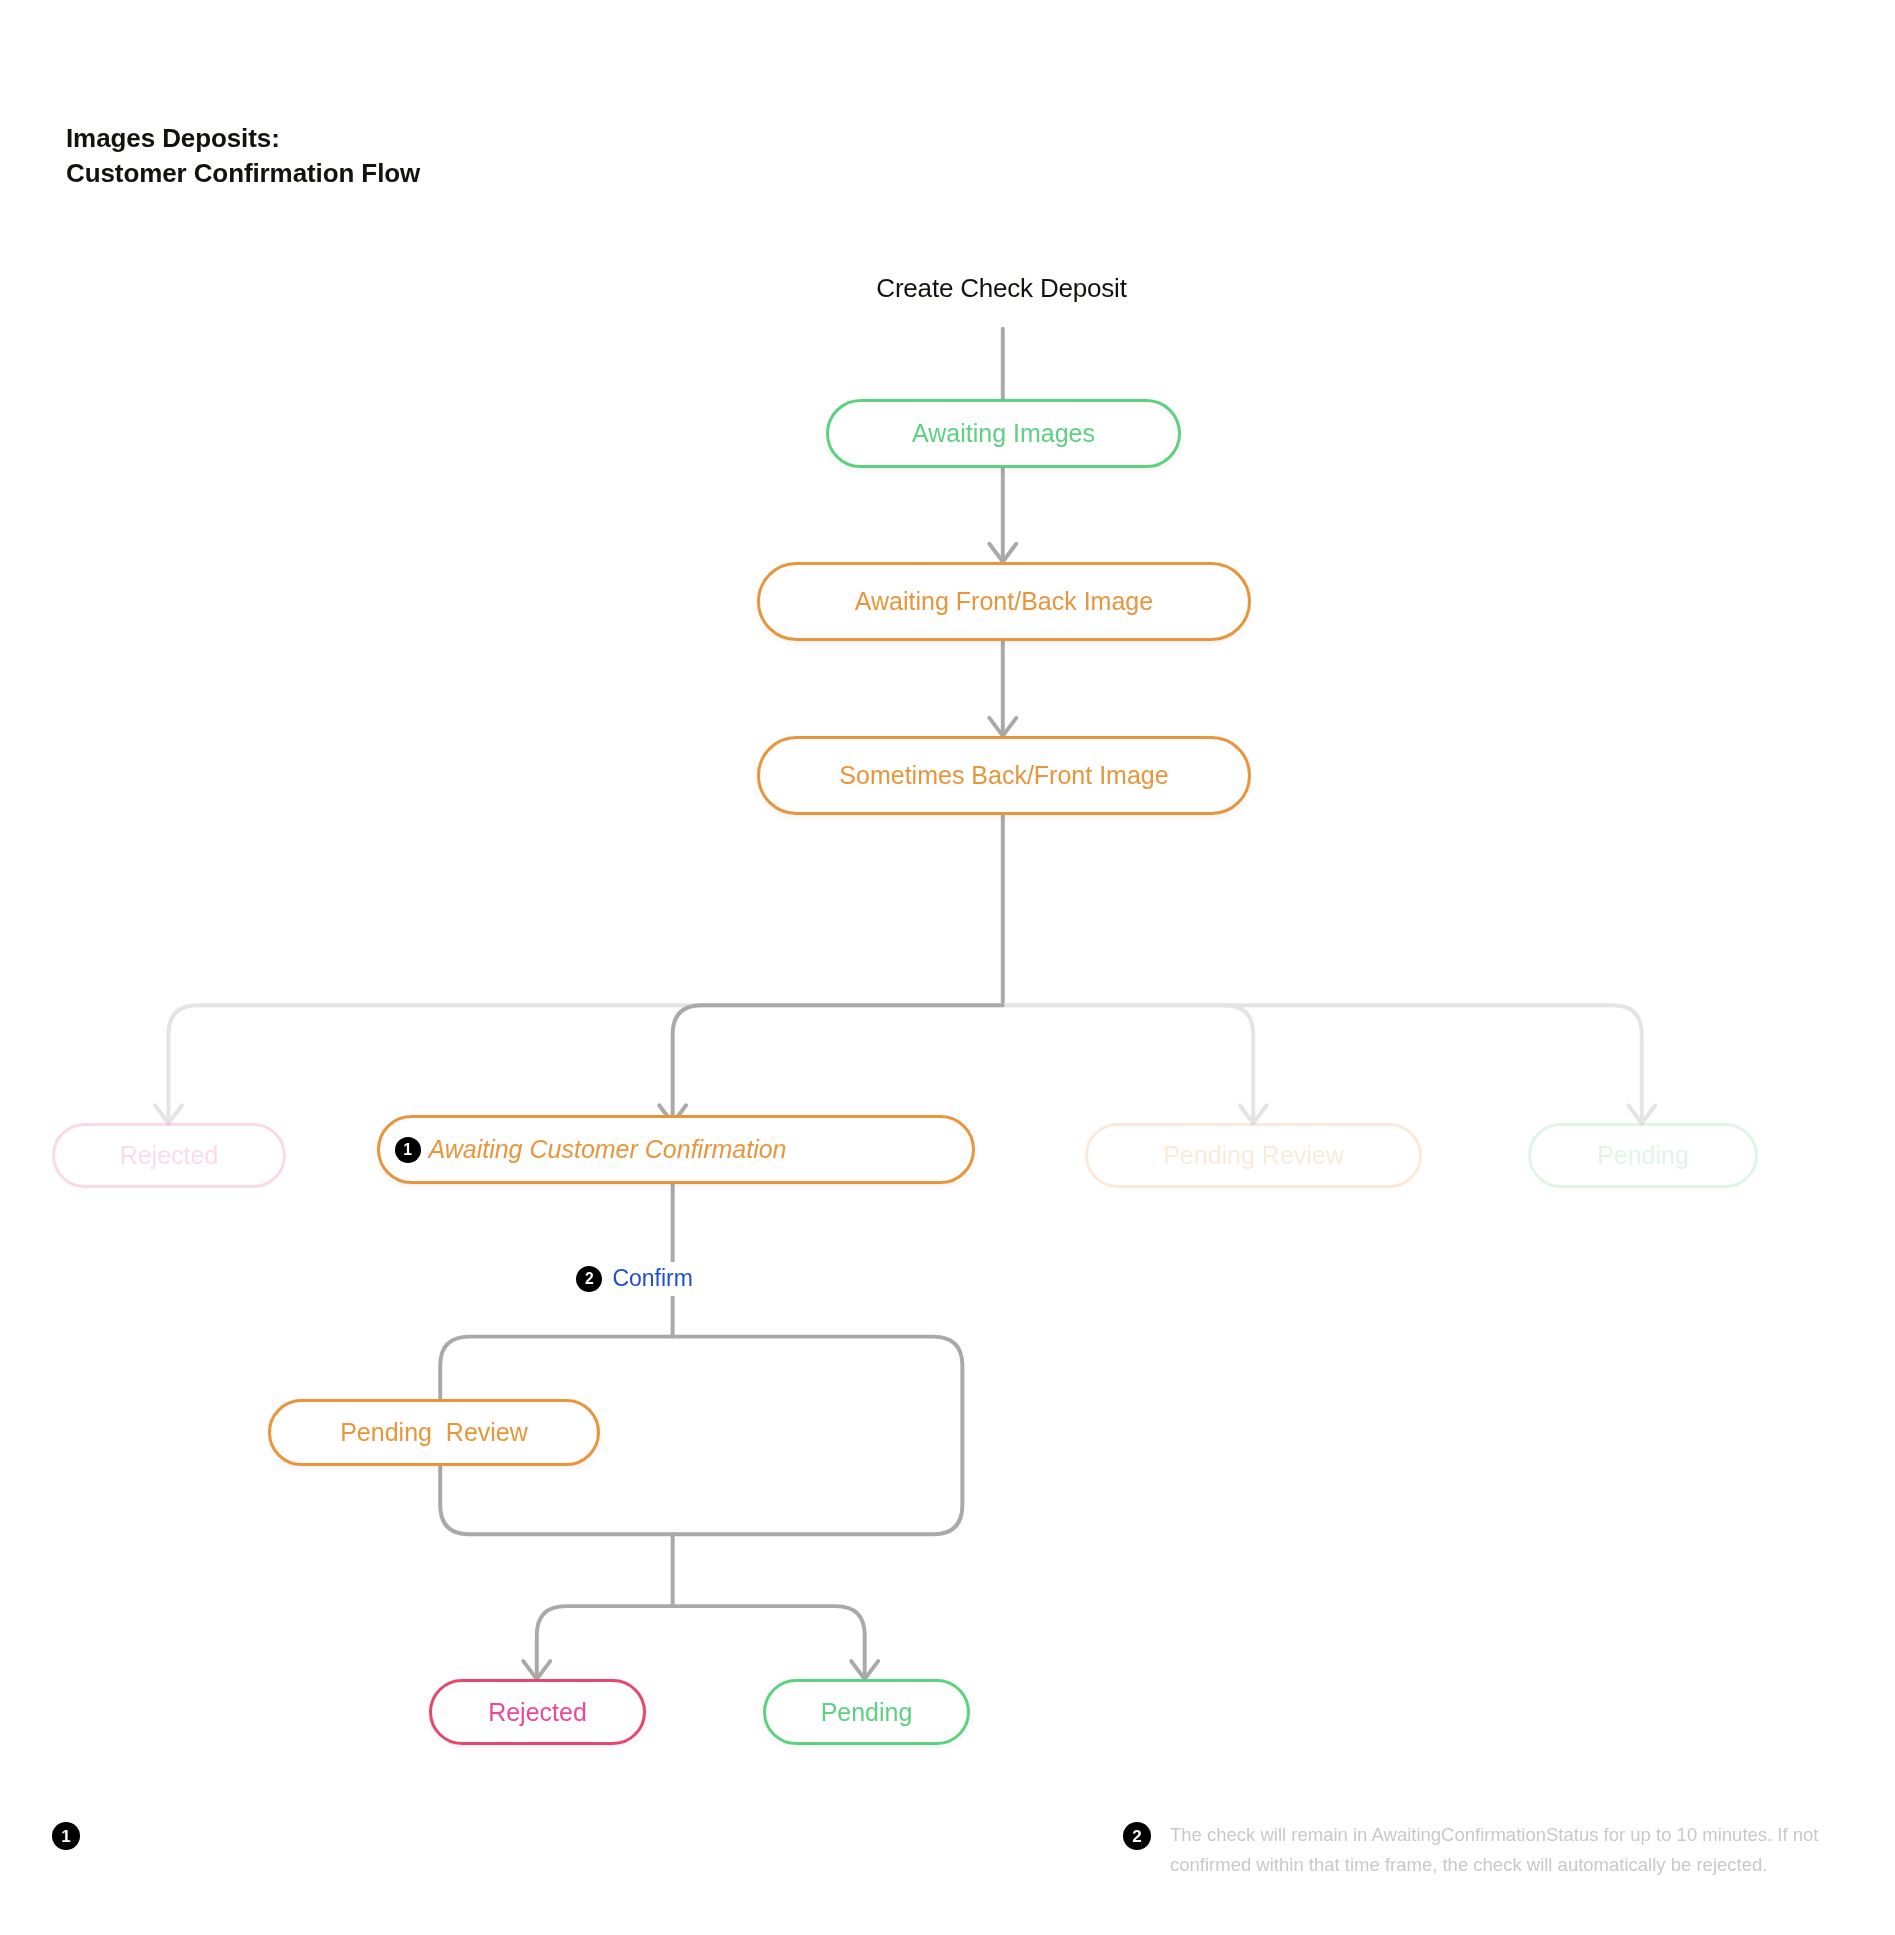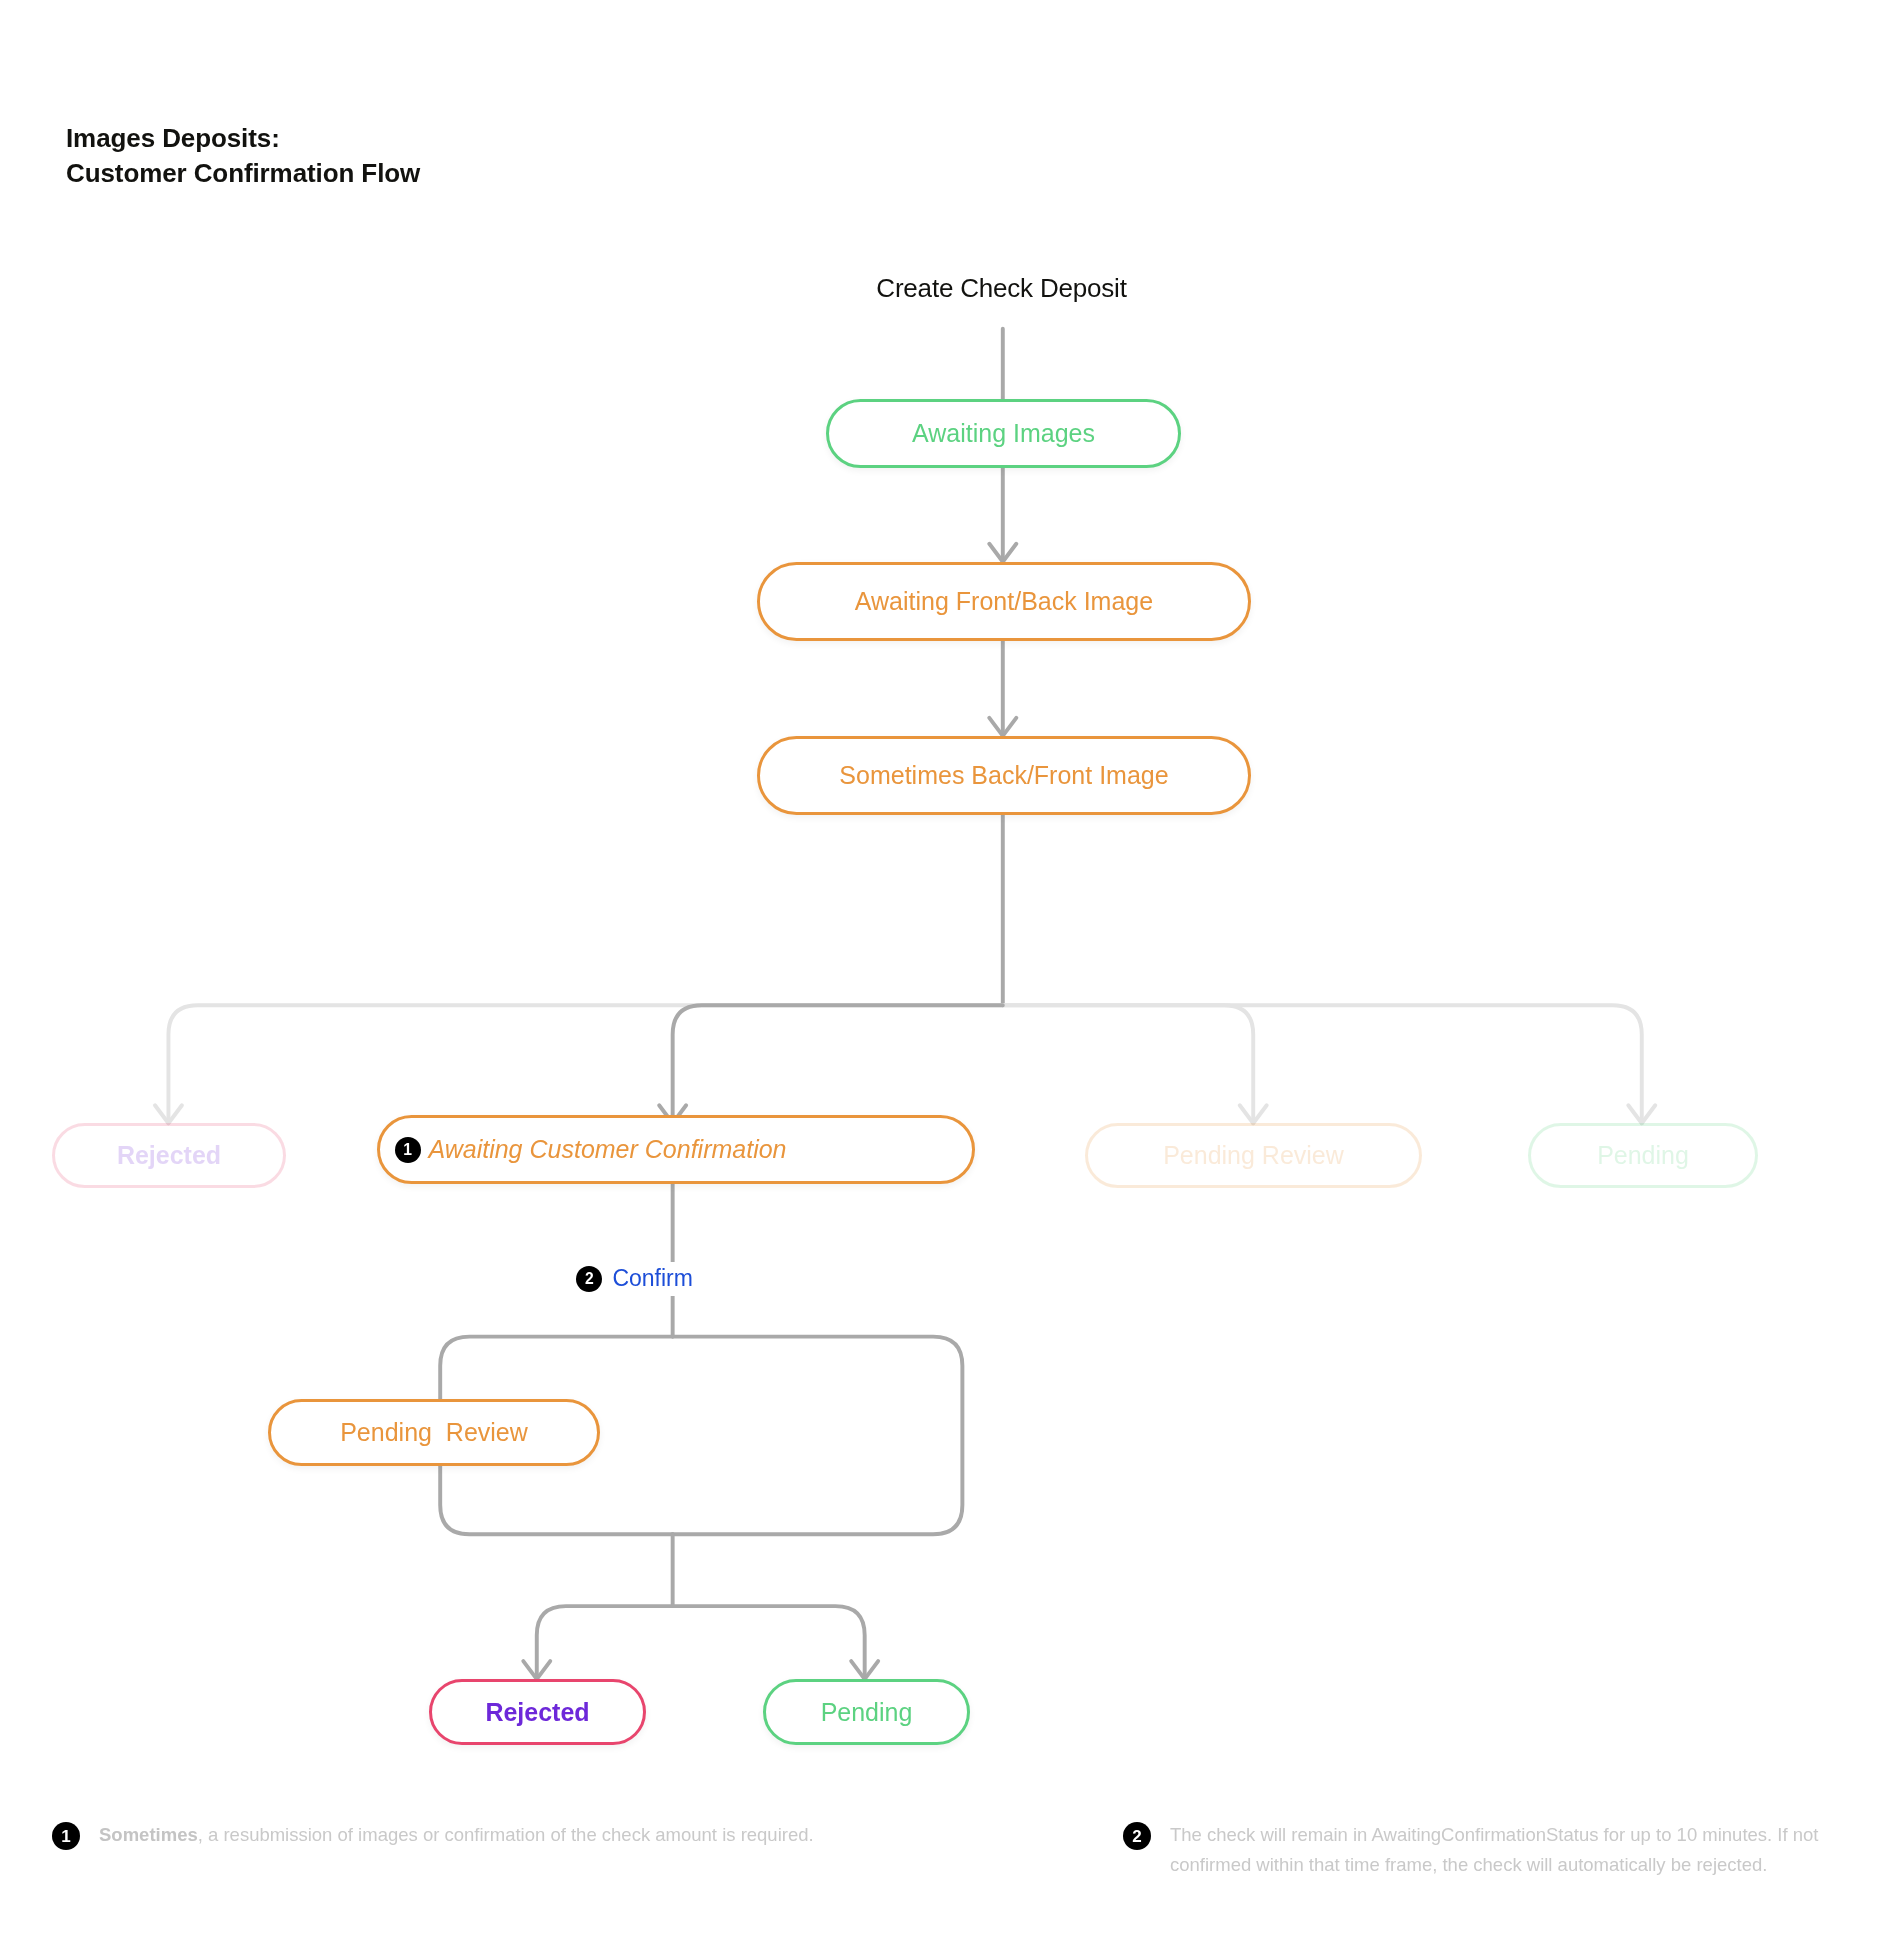--- a/index.html
+++ b/index.html
@@ -72,21 +72,21 @@
     line-height: 1;
     white-space: pre;
     text-align: right;
   }
 
   .n-green  { border-color: #5cd281; }
   .n-green  .node-label { color: #5cd281; }
   .n-orange { border-color: #e9953c; }
   .n-orange .node-label { color: #e9953c; }
   .n-red    { border-color: #e8456d; }
-  .n-red    .node-label { color: #6d28d9; font-weight: bold; }
+  .n-red    .node-label { color: #ec4899; }
 
   .faded { opacity: 0.19; box-shadow: none; }
 
   
   .node.has-badge { justify-content: flex-start; padding-left: 14.6px; }
   .node.has-badge .node-label { margin-left: 7.9px; font-style: italic; }
 
   
   .badge {
     display: inline-flex;
@@ -236,21 +236,20 @@
   <div class="node n-red" style="left:429px; top:1679px; width:217px; height:66px;">
     <span class="node-label">Rejected</span>
   </div>
 
   <div class="node n-green" style="left:763px; top:1679px; width:207px; height:66px;">
     <span class="node-label">Pending</span>
   </div>
 
   <div class="footnote" id="footnote-1">
     <span class="badge">1</span>
-    <span><span class="fn-strong">Sometimes</span><span>, a resubmission of images or confirmation of the check amount is required.</span></span>
   </div>
 
   <div class="footnote" id="footnote-2">
     <span class="badge">2</span>
     <span><span class="fn-strong"></span><span>The check will remain in AwaitingConfirmationStatus for up to 10 minutes. If not confirmed within that time frame, the check will automatically be rejected.</span></span>
   </div>
 
 </div>
 
 

